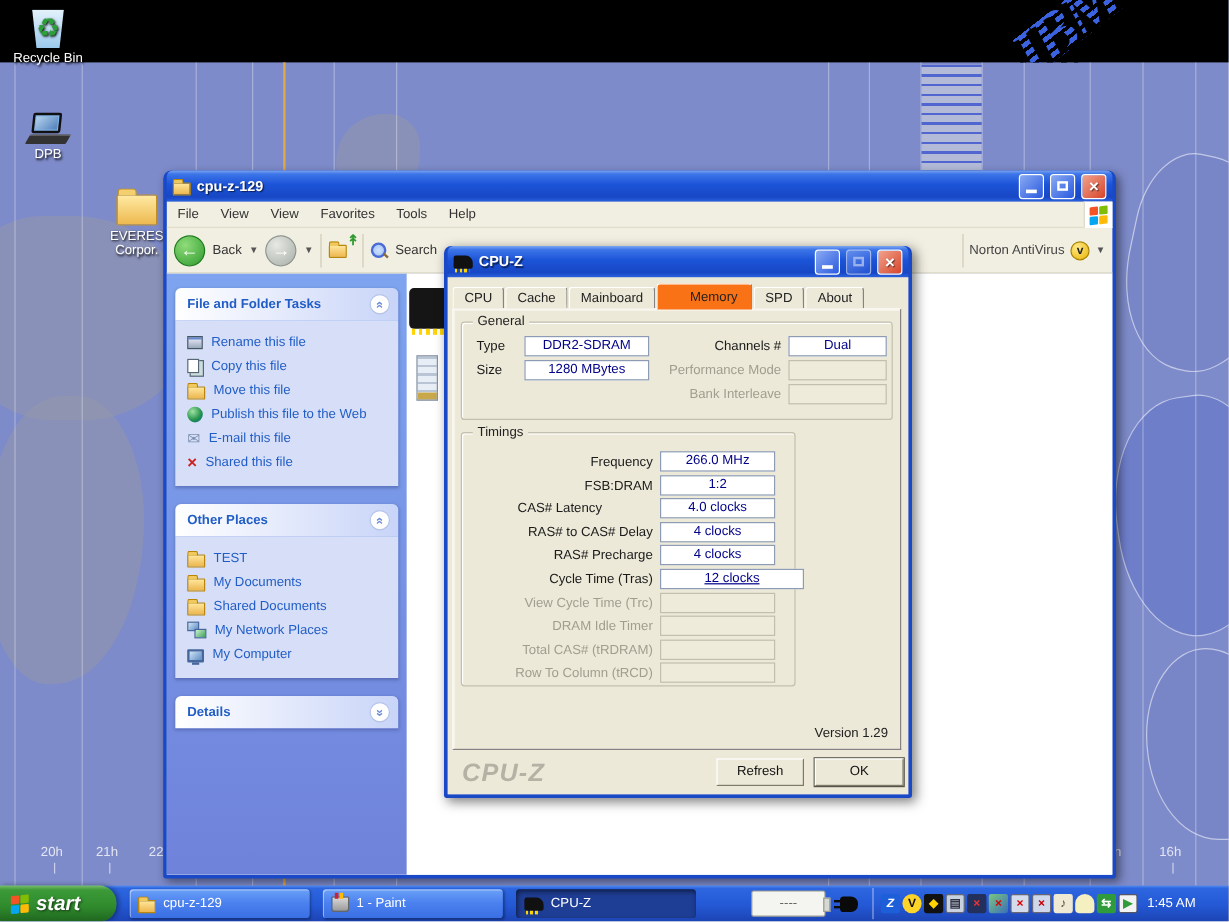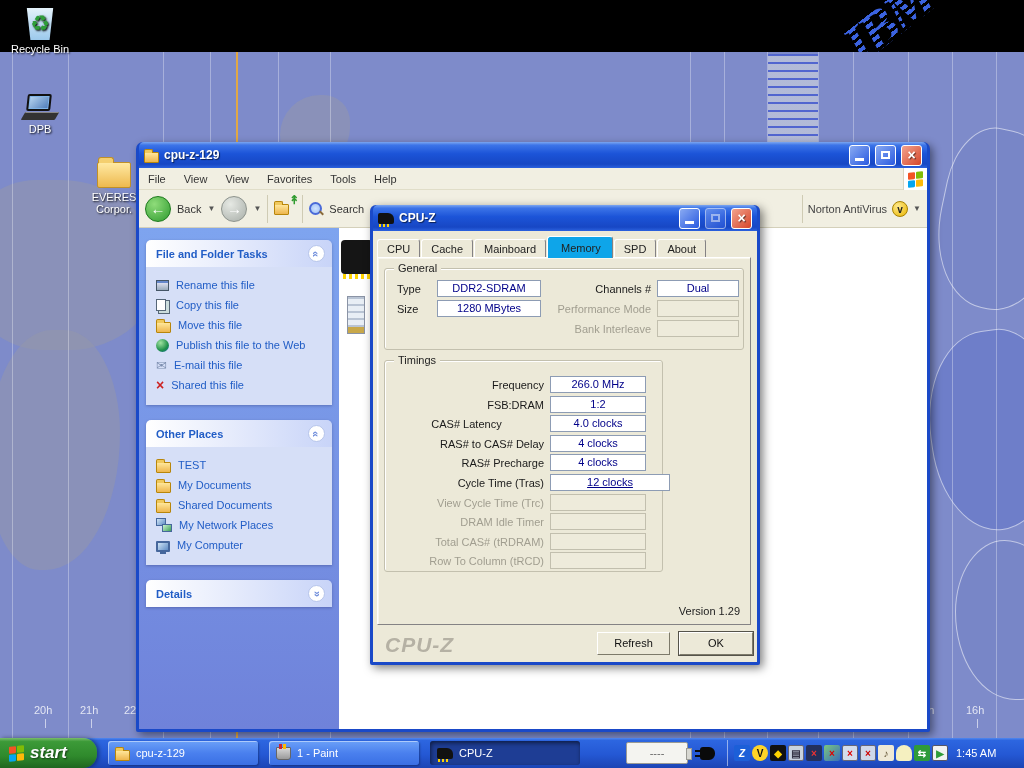--- a/index.html
+++ b/index.html
@@ -127,21 +127,21 @@
 
   
   .cpuz { position:absolute; left:370px; top:205px; width:390px; height:460px; z-index:3;
           background:#1a49c8; padding:0 3px 3px 3px; border-radius:6px 6px 2px 2px;
           box-shadow:3px 3px 10px rgba(0,0,0,.5); }
   .cpuz .body { position:absolute; top:26px; left:3px; right:3px; bottom:3px; background:#ece9d8; }
   .tabs { position:absolute; left:4px; top:5px; display:flex; align-items:flex-end; z-index:2; }
   .tab { padding:3px 9px 2px 9px; font-size:11px; color:#222; background:#ece9d8;
          border:1px solid #848284; border-bottom:none; border-radius:3px 3px 0 0;
          border-left-color:#fff; border-top-color:#fff; margin-right:1px; }
-  .tab.active { padding:5px 11px 4px 13px; margin-bottom:-1px; background:#0ea5e9; }
+  .tab.active { padding:5px 11px 4px 27px; margin-bottom:-1px; background:#f97316; }
   .tabpage { position:absolute; left:4px; top:26px; width:374px; height:368px; background:#ece9d8;
              border:1px solid #848284; border-left-color:#fff; border-top-color:#fff;
              box-shadow:inset 1px 1px 0 #f8f6ec; z-index:1; }
   .groupbox { position:absolute; border:1px solid #c3c0ae; border-radius:3px;
               box-shadow:inset 1px 1px 0 #fff; }
   .gb-legend { position:absolute; top:-7px; left:9px; background:#ece9d8; padding:0 4px; font-size:11px; color:#222; }
   .lbl { position:absolute; font-size:11px; color:#1a1a1a; white-space:nowrap; }
   .lbl.r { text-align:right; }
   .lbl.dis { color:#a19e90; }
   .fld { position:absolute; height:17px; background:#fff; border:1px solid #8d9cb4;

